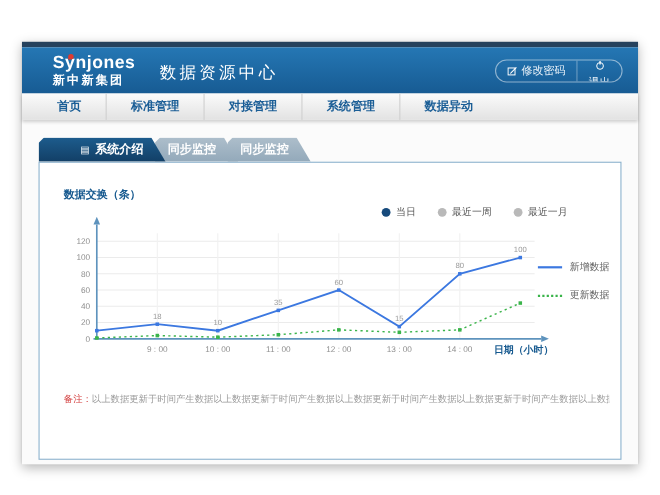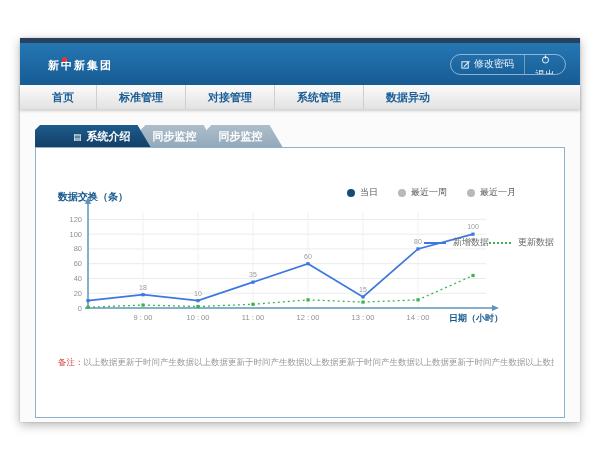--- a/index.html
+++ b/index.html
@@ -40,43 +40,45 @@
 
   .panel { position:absolute; left:15px; right:15px; top:38px; height:271px;
            background:#fff; border:1px solid #8cb2cd; }
 
   .radio-row { position:absolute; top:9px; right:48px; display:flex; gap:20px; }
   .radio-opt { display:flex; align-items:center; gap:5px; cursor:pointer;margin-top:29px; }
   .radio-dot { width:8px; height:8px; border-radius:50%; background:#b9b9b9; }
   .radio-dot.sel { background:#164a7c; }
   .radio-label { font-size:9px; color:#555; }
 
-  .ylabel { position:absolute; left:22px; top:22px; font-size:10px; font-weight:bold; color:#16598f;margin-top:20px; }
+  .ylabel { position:absolute; left:22px; top:22px; font-size:10px; font-weight:bold; color:#16598f; }
   .chart-svg { position:absolute; left:12px; top:38px; }
 
-  .legend { position:absolute; right:10px; top:88px; display:flex; flex-direction:row; gap:0; }
+  .legend { position:absolute; right:10px; top:88px; display:flex; flex-direction:column; gap:13px; }
   .legend-item { display:flex; align-items:center; gap:7px; cursor:pointer; }
   .lg-marker { width:22px; height:0; }
   .lg-label { font-size:9px; color:#666; }
 
   .note { position:absolute; left:22px; right:10px; bottom:48px; font-size:8.5px; color:#9a9a9a;
           white-space:nowrap; overflow:hidden; }
   .note-prefix { color:#d23b3b; }
 </style>
 </head>
 <body>
 
 <div class="page">
   <div class="topstrip"></div>
 
   <div class="header">
     <div class="logo-block">
       <span class="logo-accent"></span>
+      <span class="logo-main">Synjones</span>
       <span class="logo-sub">新中新集团</span>
     </div>
+    <div class="app-title">数据资源中心</div>
     <div class="user-pill" id="user-pill">
         <div class="user-item">
           <span>
             <svg width="9" height="9" viewBox="0 0 10 10">
               <rect x="1" y="2" width="7" height="7" fill="none" stroke="#fff"></rect>
               <path d="M3.5 6.5 9 1l.8.8-5.5 5.5-1.5.7z" fill="#fff"></path>
             </svg>
           </span>
           <span>修改密码</span>
         </div>

